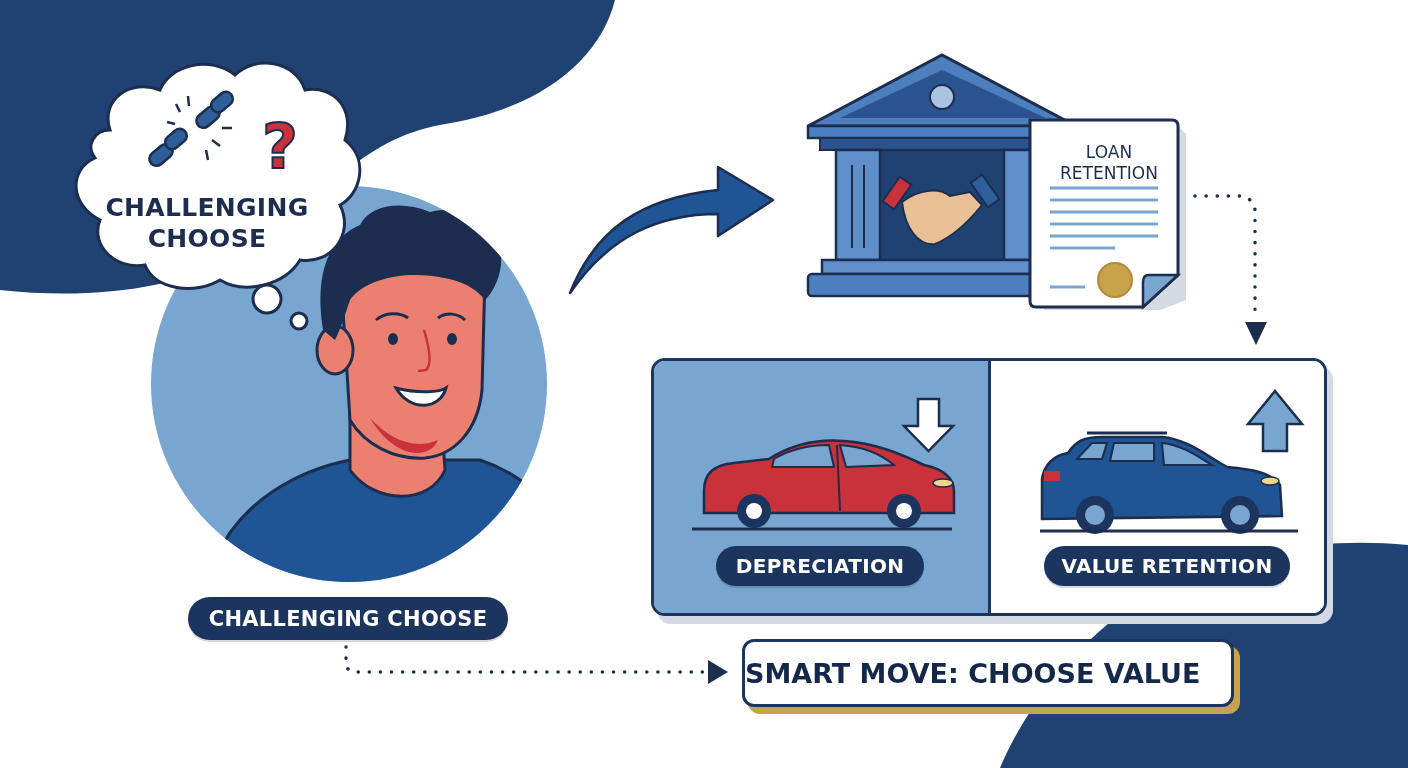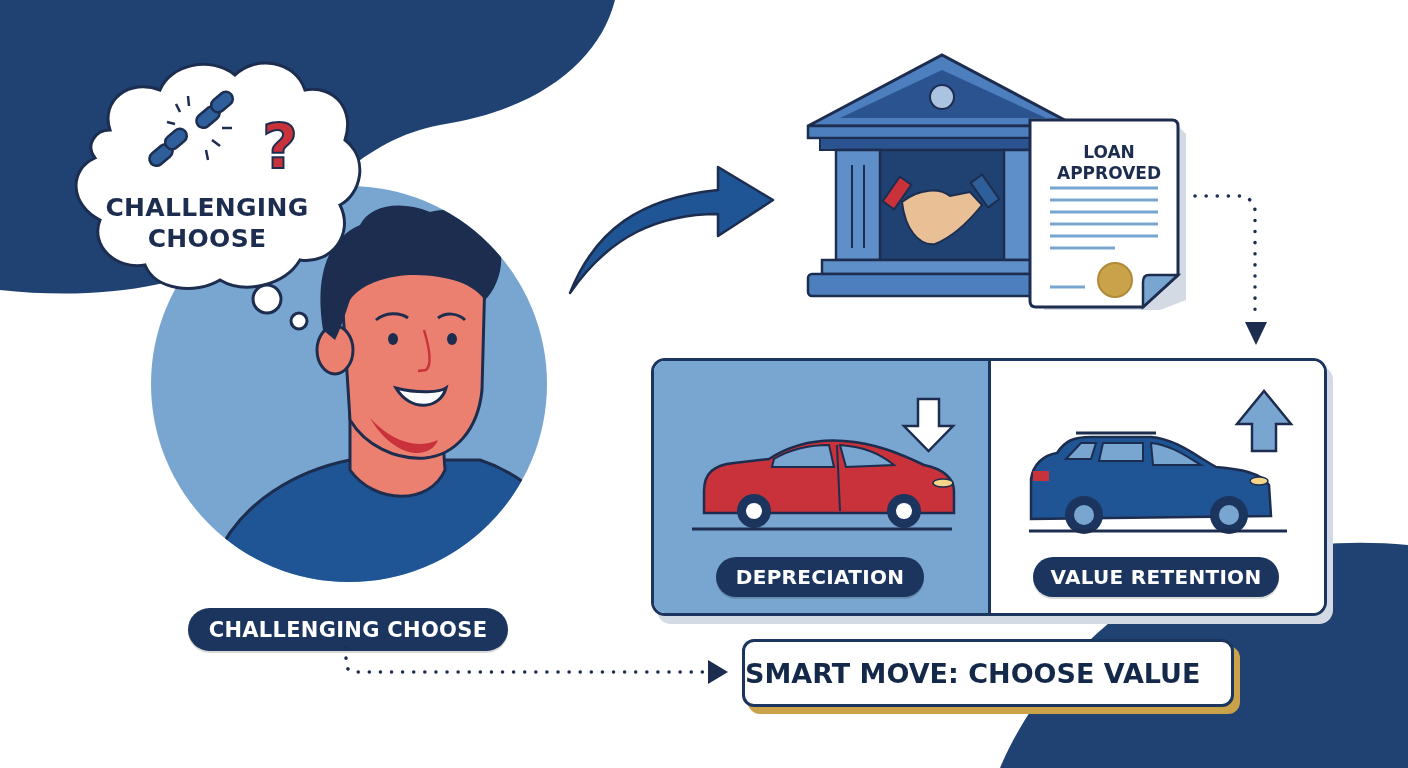--- a/index.html
+++ b/index.html
@@ -1,23 +1,23 @@
 <!DOCTYPE html>
 <html><head>
 <meta charset="utf-8">
 <style>
   html, body { margin: 0; padding: 0; }
   body { width: 1408px; height: 768px; position: relative; overflow: hidden; background: #ffffff; font-family: "DejaVu Sans", "Liberation Sans", sans-serif; }
   svg.layer { position: absolute; left: 0; top: 0; }
-  .pill { position: absolute; background: #1c355e; color: #ffffff; border-radius: 22px; font-weight: bold; display: flex; align-items: center; justify-content: center; letter-spacing: 0.3px; box-shadow: 0 2px 0 rgba(0,0,0,0.15); margin-top: 11px; }
+  .pill { position: absolute; background: #1c355e; color: #ffffff; border-radius: 22px; font-weight: bold; display: flex; align-items: center; justify-content: center; letter-spacing: 0.3px; box-shadow: 0 2px 0 rgba(0,0,0,0.15); }
   .cloud-text { position: absolute; left: 92px; top: 192px; width: 230px; text-align: center; color: #1c2d4f; font-weight: bold; font-size: 25px; line-height: 31px; letter-spacing: 0.3px; }
-  .loan-text { position: absolute; left: 1040px; top: 142px; width: 138px; text-align: center; color: #1c2d4f; font-weight: bold; font-size: 17px; line-height: 21px; }
+  .loan-text { position: absolute; left: 1040px; top: 142px; width: 138px; text-align: center; color: #1c2d4f; font-weight: normal; font-size: 17px; line-height: 21px; }
   .compare-panel { position: absolute; left: 651px; top: 358px; width: 670px; height: 252px; border: 3px solid #1c355e; border-radius: 14px; overflow: hidden; background: #fff; box-shadow: 6px 8px 0 #d3dae4; }
   .compare-left { position: absolute; left: 0; top: 0; width: 334px; height: 100%; background: #79a6d0; border-right: 3px solid #1c355e; }
-  .compare-right { position: absolute; left: 337px; top: 0; right: 0; height: 100%; background: #ffffff; }
+  .compare-right { position: absolute; left: 348px; top: 0; right: 0; height: 100%; background: #ffffff; }
   .smart-box { position: absolute; left: 742px; top: 639px; width: 486px; height: 62px; background: #ffffff; border: 3px solid #1c355e; border-radius: 12px; display: flex; align-items: center; color: #14284a; font-weight: bold; font-size: 27px; box-shadow: 6px 7px 0 #c9a24a; }
 </style>
 </head>
 <body>
 
 <svg class="layer" width="1408" height="768">
   <path d="M0,0 L615,0 C600,60 540,110 440,125 C360,140 320,200 250,250 C180,290 90,300 0,290 Z" fill="#1f4273"></path>
   <path d="M1408,545 C1300,535 1190,560 1125,610 C1060,660 1020,720 1000,768 L1408,768 Z" fill="#1f4273"></path>
 </svg>
 
@@ -118,21 +118,21 @@
     <line x1="1050" y1="212" x2="1158" y2="212"></line>
     <line x1="1050" y1="224" x2="1158" y2="224"></line>
     <line x1="1050" y1="236" x2="1158" y2="236"></line>
     <line x1="1050" y1="248" x2="1115" y2="248"></line>
     <line x1="1050" y1="287" x2="1085" y2="287"></line>
   </g>
   <circle cx="1115" cy="280" r="17" fill="#c9a24a" stroke="#b08a36" stroke-width="2"></circle>
 </svg>
 <div class="loan-text">
   <div>LOAN</div>
-  <div>APPROVED</div>
+  <div>RETENTION</div>
 </div>
 
 <svg class="layer" width="1408" height="768">
   <path d="M1195,196 L1240,196 C1248,196 1255,203 1255,211 L1255,318" stroke="#1c2d4f" stroke-width="3.5" fill="none" stroke-dasharray="0.1 11" stroke-linecap="round"></path>
   <path d="M1245,322 L1267,322 L1256,345 Z" fill="#1c2d4f"></path>
   <path d="M346,647 L346,662 C346,670 350,672 358,672 L705,672" stroke="#1c2d4f" stroke-width="3.5" fill="none" stroke-dasharray="0.1 11" stroke-linecap="round"></path>
   <path d="M708,660 L728,672 L708,684 Z" fill="#1c2d4f"></path>
 </svg>
 
 <div class="compare-panel">

